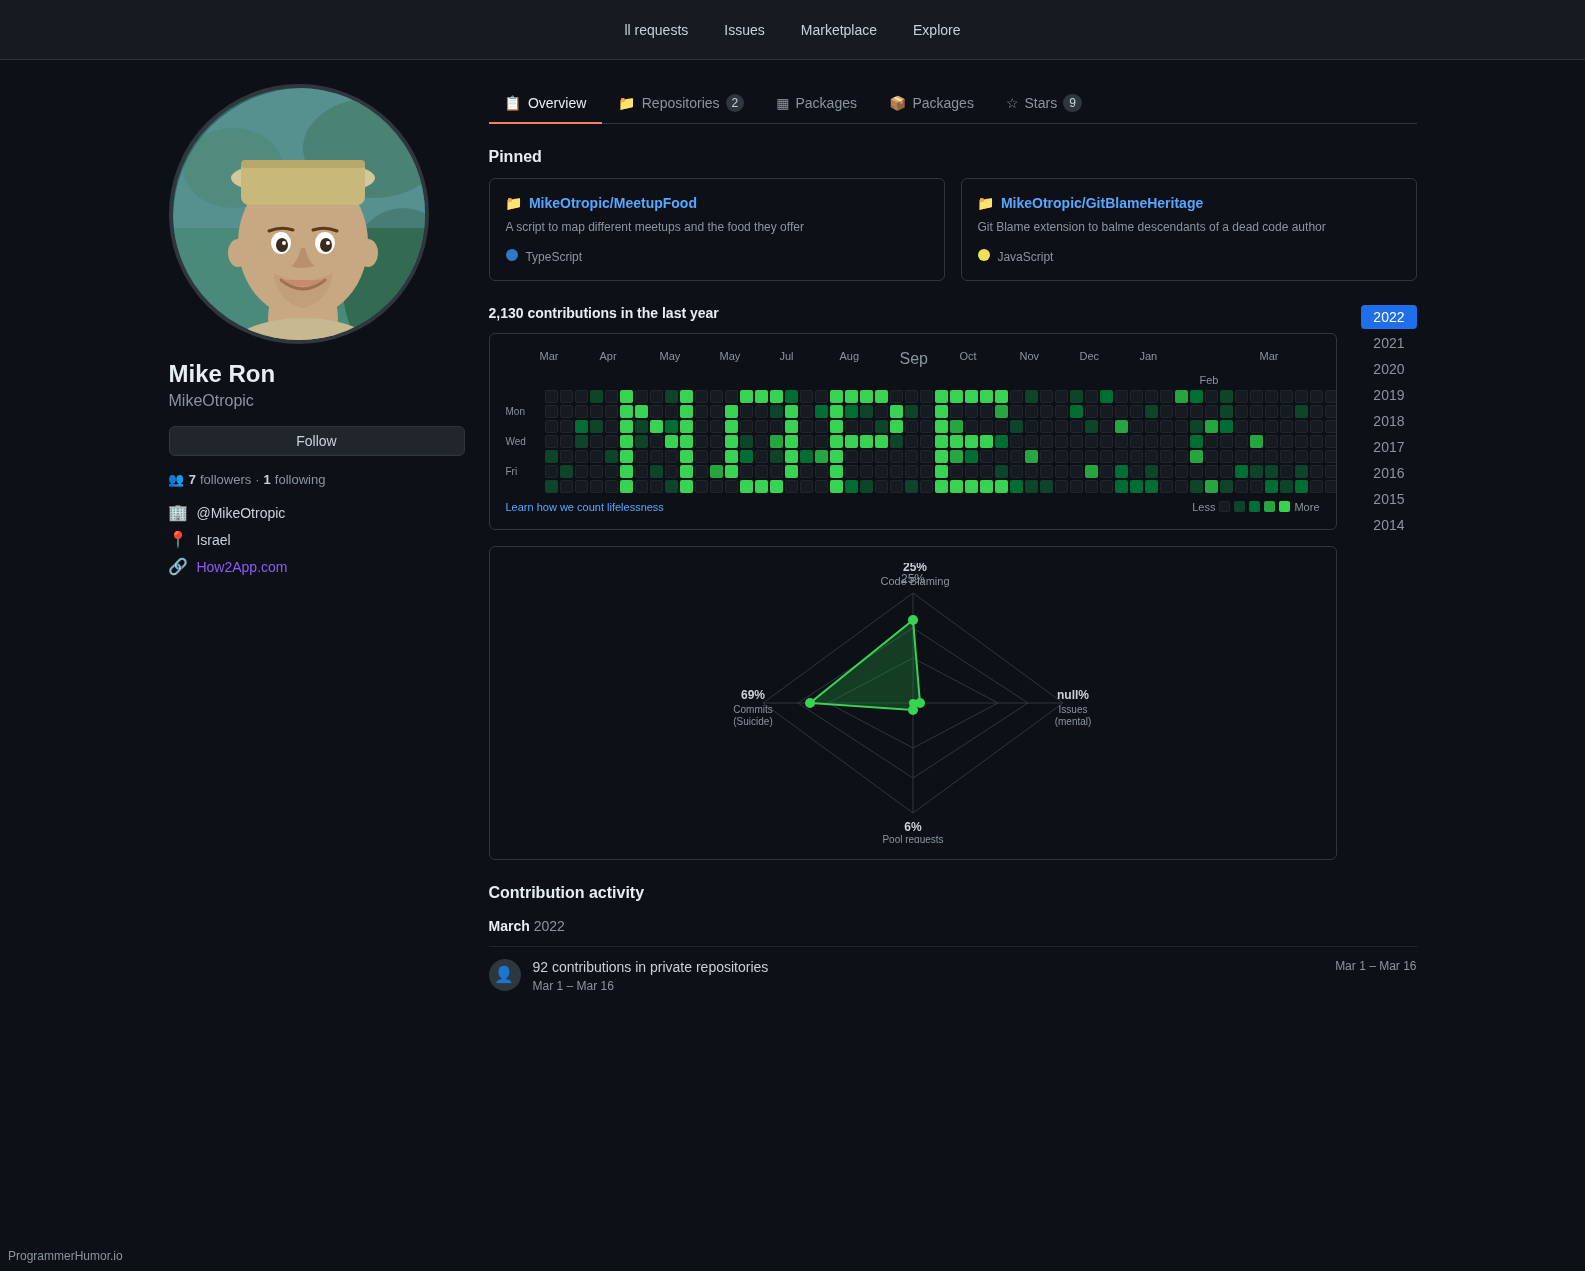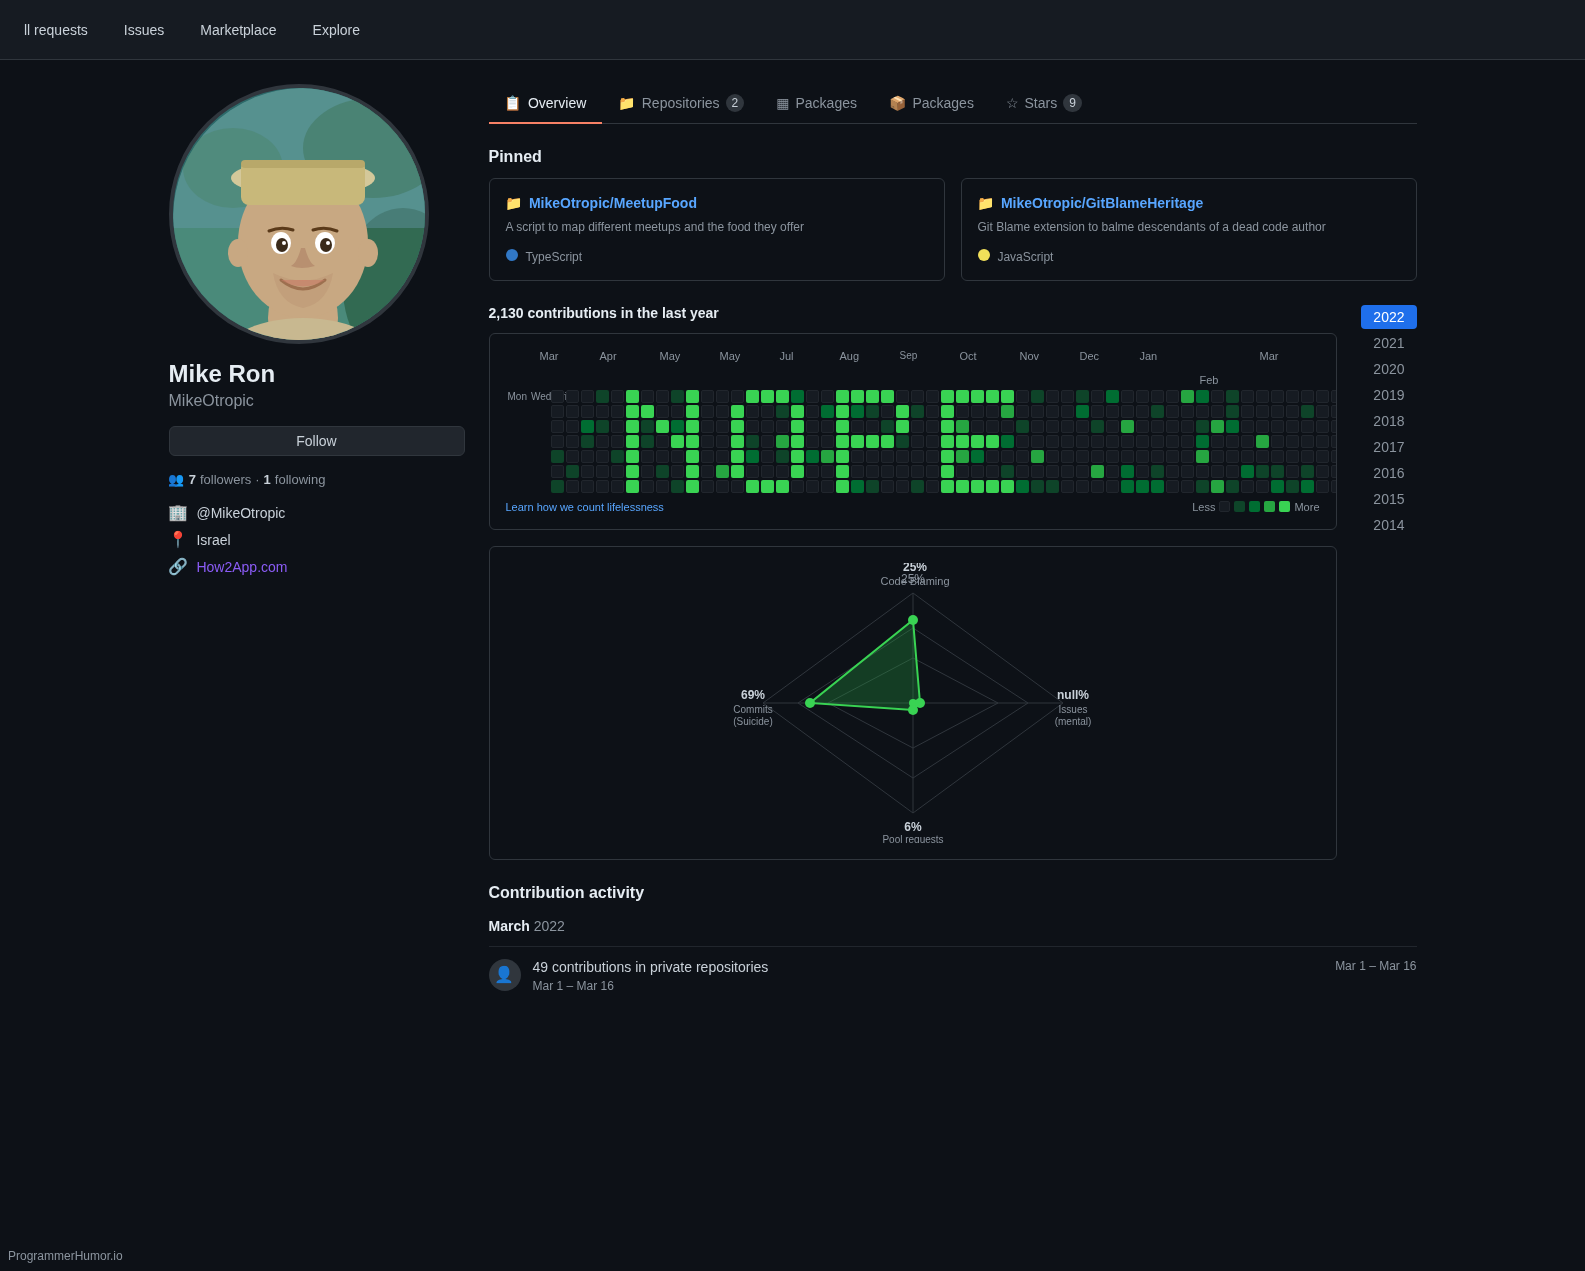--- a/index.html
+++ b/index.html
@@ -12,20 +12,21 @@
 
     
     .nav {
       background: #161b22;
       border-bottom: 1px solid #30363d;
       height: 60px;
       display: flex;
       align-items: center;
       padding: 8px 16px;
       gap: 20px;
+      justify-content: center;
     }
     .nav-item {
       color: #c9d1d9;
       font-size: 14px;
       cursor: pointer;
       padding: 4px 8px;
     }
 
     
     .main-layout {
@@ -462,32 +463,32 @@
 
       <div class="graph-container" style="margin-right:80px;">
 
         <div style="display:flex;padding-left:34px;margin-bottom:4px;">
           <span style="font-size:11px;color:#8b949e;flex:1;">Mar</span>
           <span style="font-size:11px;color:#8b949e;flex:1;">Apr</span>
           <span style="font-size:11px;color:#8b949e;flex:1;">May</span>
           <span style="font-size:11px;color:#8b949e;flex:1;">May</span>
           <span style="font-size:11px;color:#8b949e;flex:1;">Jul</span>
           <span style="font-size:11px;color:#8b949e;flex:1;">Aug</span>
-          <span style="font-size:10px;color:#8b949e;flex:1;">Sep</span>
+          <span style="font-size:16px;color:#8b949e;flex:1;">Sep</span>
           <span style="font-size:11px;color:#8b949e;flex:1;">Oct</span>
           <span style="font-size:11px;color:#8b949e;flex:1;">Nov</span>
           <span style="font-size:11px;color:#8b949e;flex:1;">Dec</span>
           <span style="font-size:11px;color:#8b949e;flex:1;">Jan</span>
           <span style="font-size:11px;color:#8b949e;flex:1;margin-top:24px;">Feb</span>
           <span style="font-size:11px;color:#8b949e;flex:1;">Mar</span>
         </div>
 
         <div style="display:flex;gap:2px;">
 
-          <div style="display:flex;flex-direction:row;gap:2px;margin-right:17px;width:26px;">
+          <div style="display:flex;flex-direction:column;gap:2px;margin-right:17px;width:26px;">
             <div style="height:13px;font-size:10px;color:#8b949e;"></div>
             <div style="height:13px;font-size:10px;color:#8b949e;line-height:13px;">Mon</div>
             <div style="height:13px;font-size:10px;color:#8b949e;"></div>
             <div style="height:13px;font-size:10px;color:#8b949e;line-height:13px;">Wed</div>
             <div style="height:13px;font-size:10px;color:#8b949e;"></div>
             <div style="height:13px;font-size:10px;color:#8b949e;line-height:13px;">Fri</div>
             <div style="height:13px;font-size:10px;color:#8b949e;"></div>
           </div>
 
           <div id="contrib-grid" style="display:flex;gap:2px;flex:1;">
@@ -1024,21 +1025,21 @@
       </div>
 
       <div>
         <p class="activity-header">Contribution activity</p>
         <p class="activity-month">
           <strong>March</strong> <span>2022</span>
         </p>
         <div class="activity-item">
           <div class="activity-avatar">👤</div>
           <div class="activity-text">
-            <span>49 contributions in private repositories</span>
+            <span>92 contributions in private repositories</span>
             <div class="activity-date">Mar 1 – Mar 16</div>
           </div>
           <span style="color:#8b949e;font-size:12px;">Mar 1 – Mar 16</span>
         </div>
       </div>
     </div>
   </main>
 </div>
 
 <div class="footer-logo">ProgrammerHumor.io</div>

